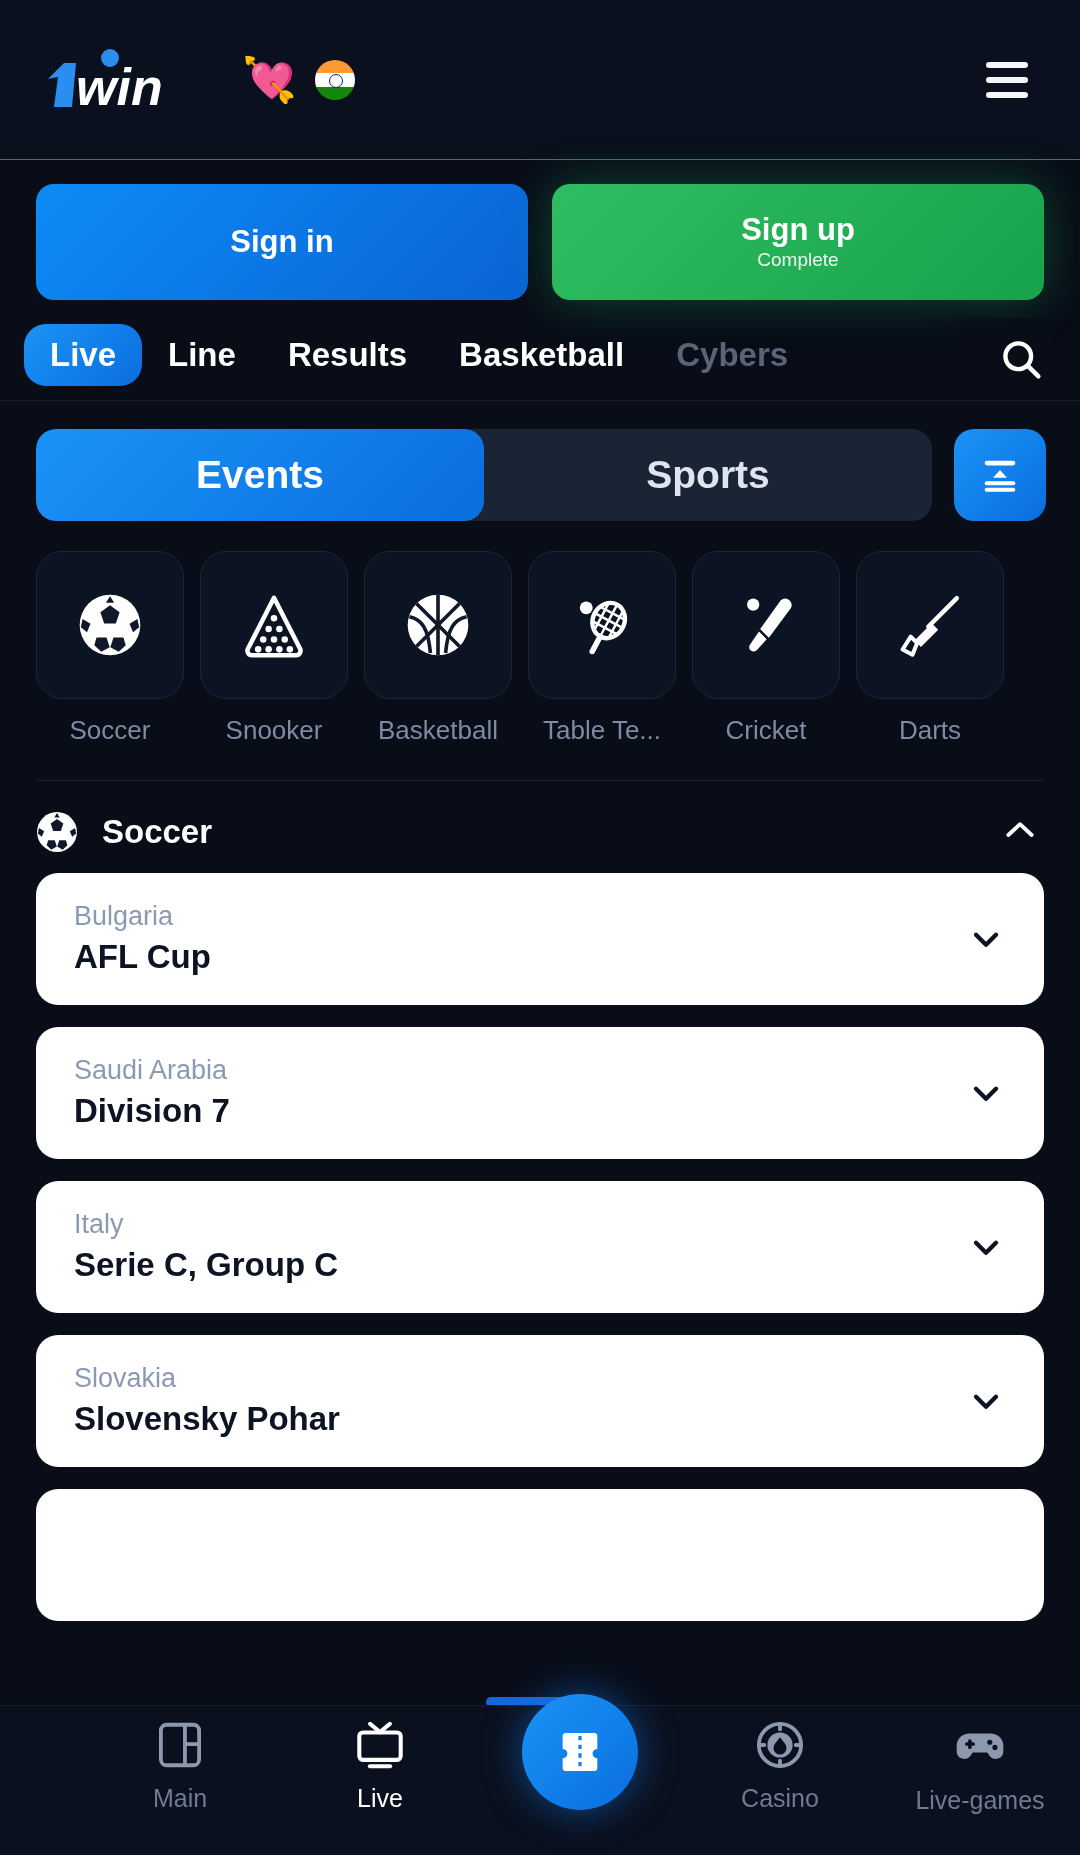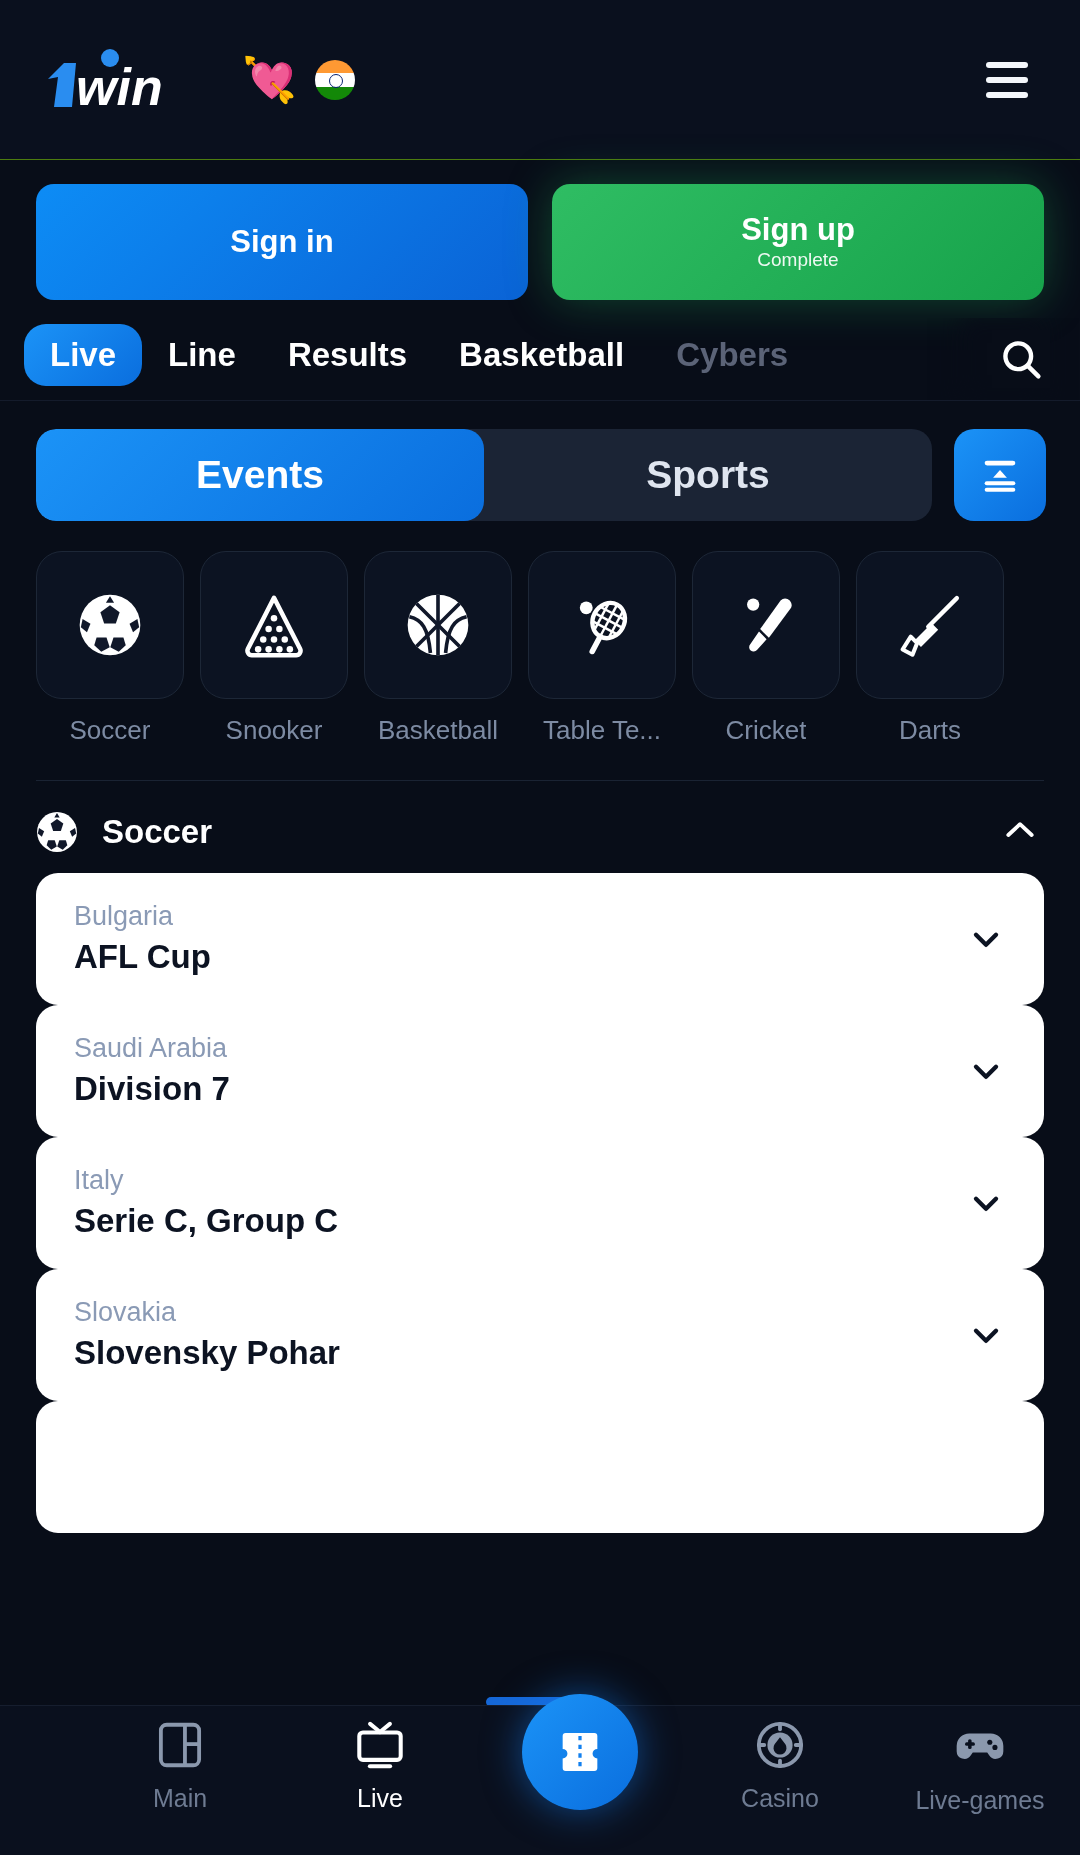--- a/index.html
+++ b/index.html
@@ -122,21 +122,21 @@
 
   
   .section-head {
     display: flex; align-items: center; gap: 22px;
     padding: 28px 40px 18px 34px; flex: 0 0 auto;
   }
   .section-title { font-size: 33px; font-weight: 700; color: #fff; flex: 1; }
   .chevron-up { cursor: pointer; }
 
   
-  .list { padding: 0 36px; display: flex; flex-direction: column; flex: 1 1 auto; overflow: hidden; }
+  .list { padding: 0 36px; display: flex; flex-direction: column; gap: 22px; flex: 1 1 auto; overflow: hidden; }
   .league-card {
     background: #fff; border-radius: 22px; min-height: 132px;
     display: flex; align-items: center; justify-content: space-between;
     padding: 22px 38px; cursor: pointer; flex: 0 0 auto;
   }
   .league-country { font-size: 27px; color: #8a9ab5; line-height: 1.3; }
   .league-name { font-size: 33px; font-weight: 700; color: #0c1322; line-height: 1.3; margin-top: 2px; }
 
   
   .bottom-spacer { height: 150px; flex: 0 0 auto; }

